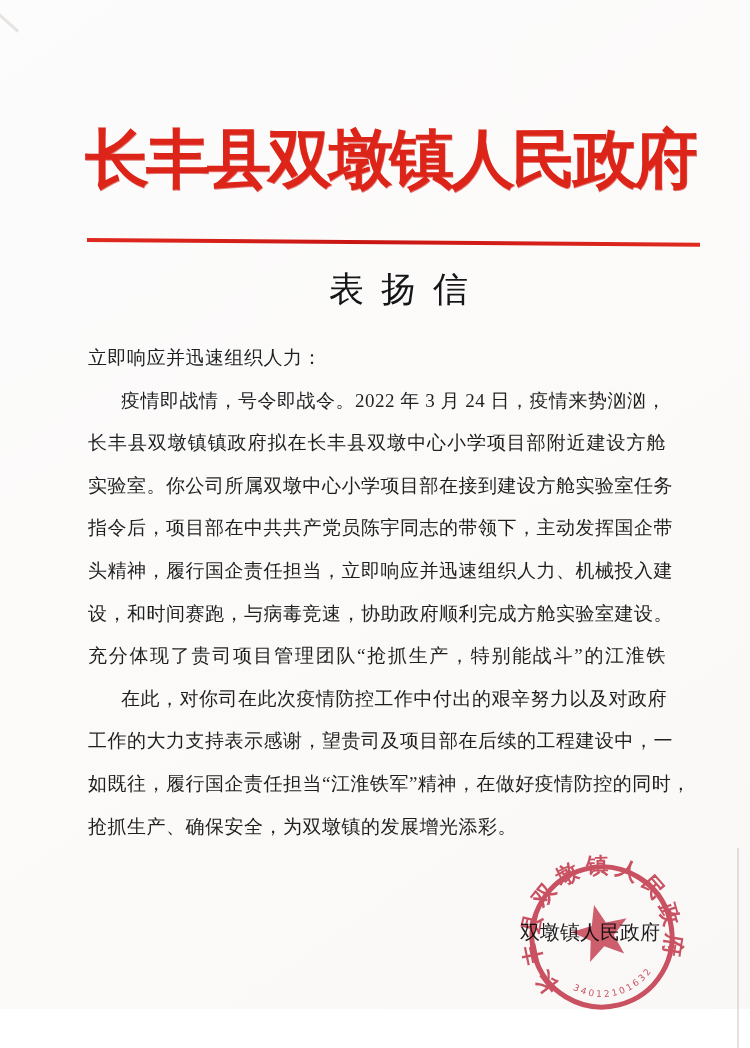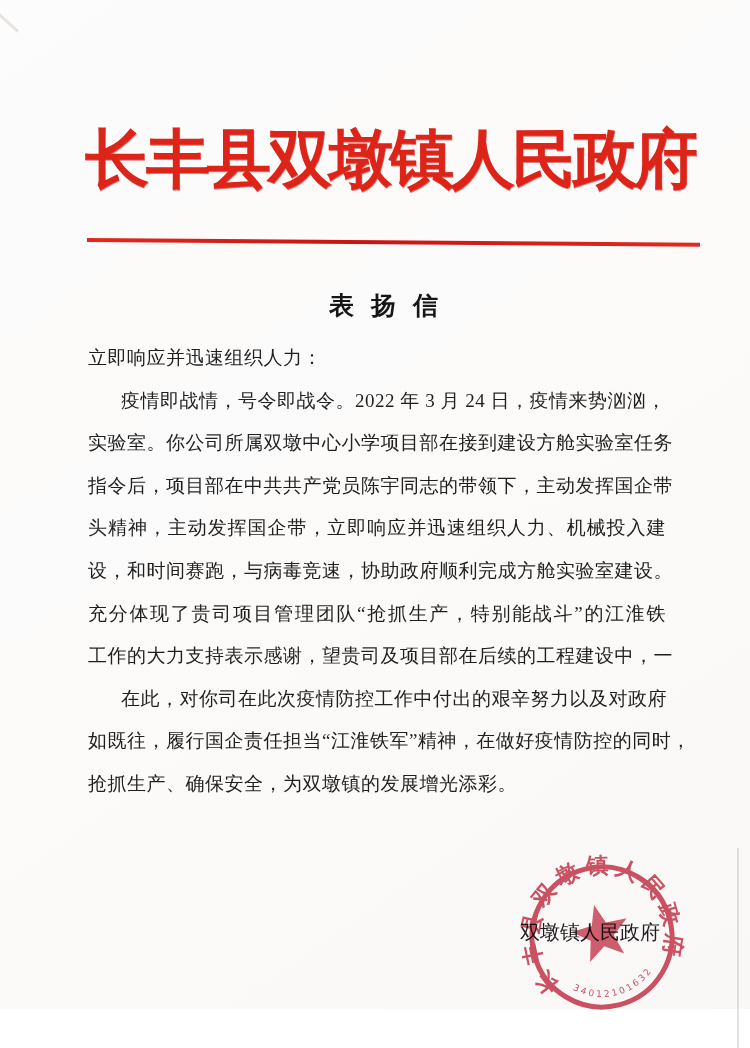--- a/index.html
+++ b/index.html
@@ -27,26 +27,25 @@
   .rule {
     position: absolute;
     left: 87px; top: 238px;
     width: 613px; height: 4px;
     background: linear-gradient(90deg, #e02a20, #c91512 45%, #e02a20);
     transform: rotate(0.45deg);
     transform-origin: left center;
   }
   .doc-title {
     position: absolute;
-    left: 329px; top: 288px;
-    font-size: 25px; line-height: 36px;
+    left: 329px; top: 272px;
+    font-size: 35px; line-height: 36px;
     letter-spacing: 17px;
     color: #161616;
     white-space: nowrap;
-    font-weight: bold;
   }
   .body-block {
     position: absolute;
     left: 88px; top: 337px;
     width: 578px;
     color: #1f1f1f;
     font-size: 19px;
   }
   .line {
     height: 42.6px; line-height: 42.6px;
@@ -101,27 +100,28 @@
 
   <div class="letterhead">长丰县双墩镇人民政府</div>
 
   <div class="rule"></div>
 
   <div class="doc-title">表扬信</div>
 
   <div class="body-block">
     <div class="line">立即响应并迅速组织人力：</div>
     <div class="line justify indent">疫情即战情，号令即战令。2022 年 3 月 24 日，疫情来势汹汹，</div>
+    <div class="line justify">长丰县双墩镇镇政府拟在长丰县双墩中心小学项目部附近建设方舱</div>
     <div class="line justify">实验室。你公司所属双墩中心小学项目部在接到建设方舱实验室任务</div>
     <div class="line justify">指令后，项目部在中共共产党员陈宇同志的带领下，主动发挥国企带</div>
-    <div class="line justify">头精神，主动发挥国企带，立即响应并迅速组织人力、机械投入建</div>
+    <div class="line justify">头精神，履行国企责任担当，立即响应并迅速组织人力、机械投入建</div>
     <div class="line justify">设，和时间赛跑，与病毒竞速，协助政府顺利完成方舱实验室建设。</div>
     <div class="line justify">充分体现了贵司项目管理团队“抢抓生产，特别能战斗”的江淮铁</div>
+    <div class="line justify indent">在此，对你司在此次疫情防控工作中付出的艰辛努力以及对政府</div>
     <div class="line justify">工作的大力支持表示感谢，望贵司及项目部在后续的工程建设中，一</div>
-    <div class="line justify indent">在此，对你司在此次疫情防控工作中付出的艰辛努力以及对政府</div>
     <div class="line justify">如既往，履行国企责任担当“江淮铁军”精神，在做好疫情防控的同时，</div>
     <div class="line">抢抓生产、确保安全，为双墩镇的发展增光添彩。</div>
   </div>
 
   <div class="signature-block">
     <div>双墩镇人民政府</div>
   </div>
 
   <div class="seal">
     <svg viewBox="0 0 170 170" width="170" height="170">

